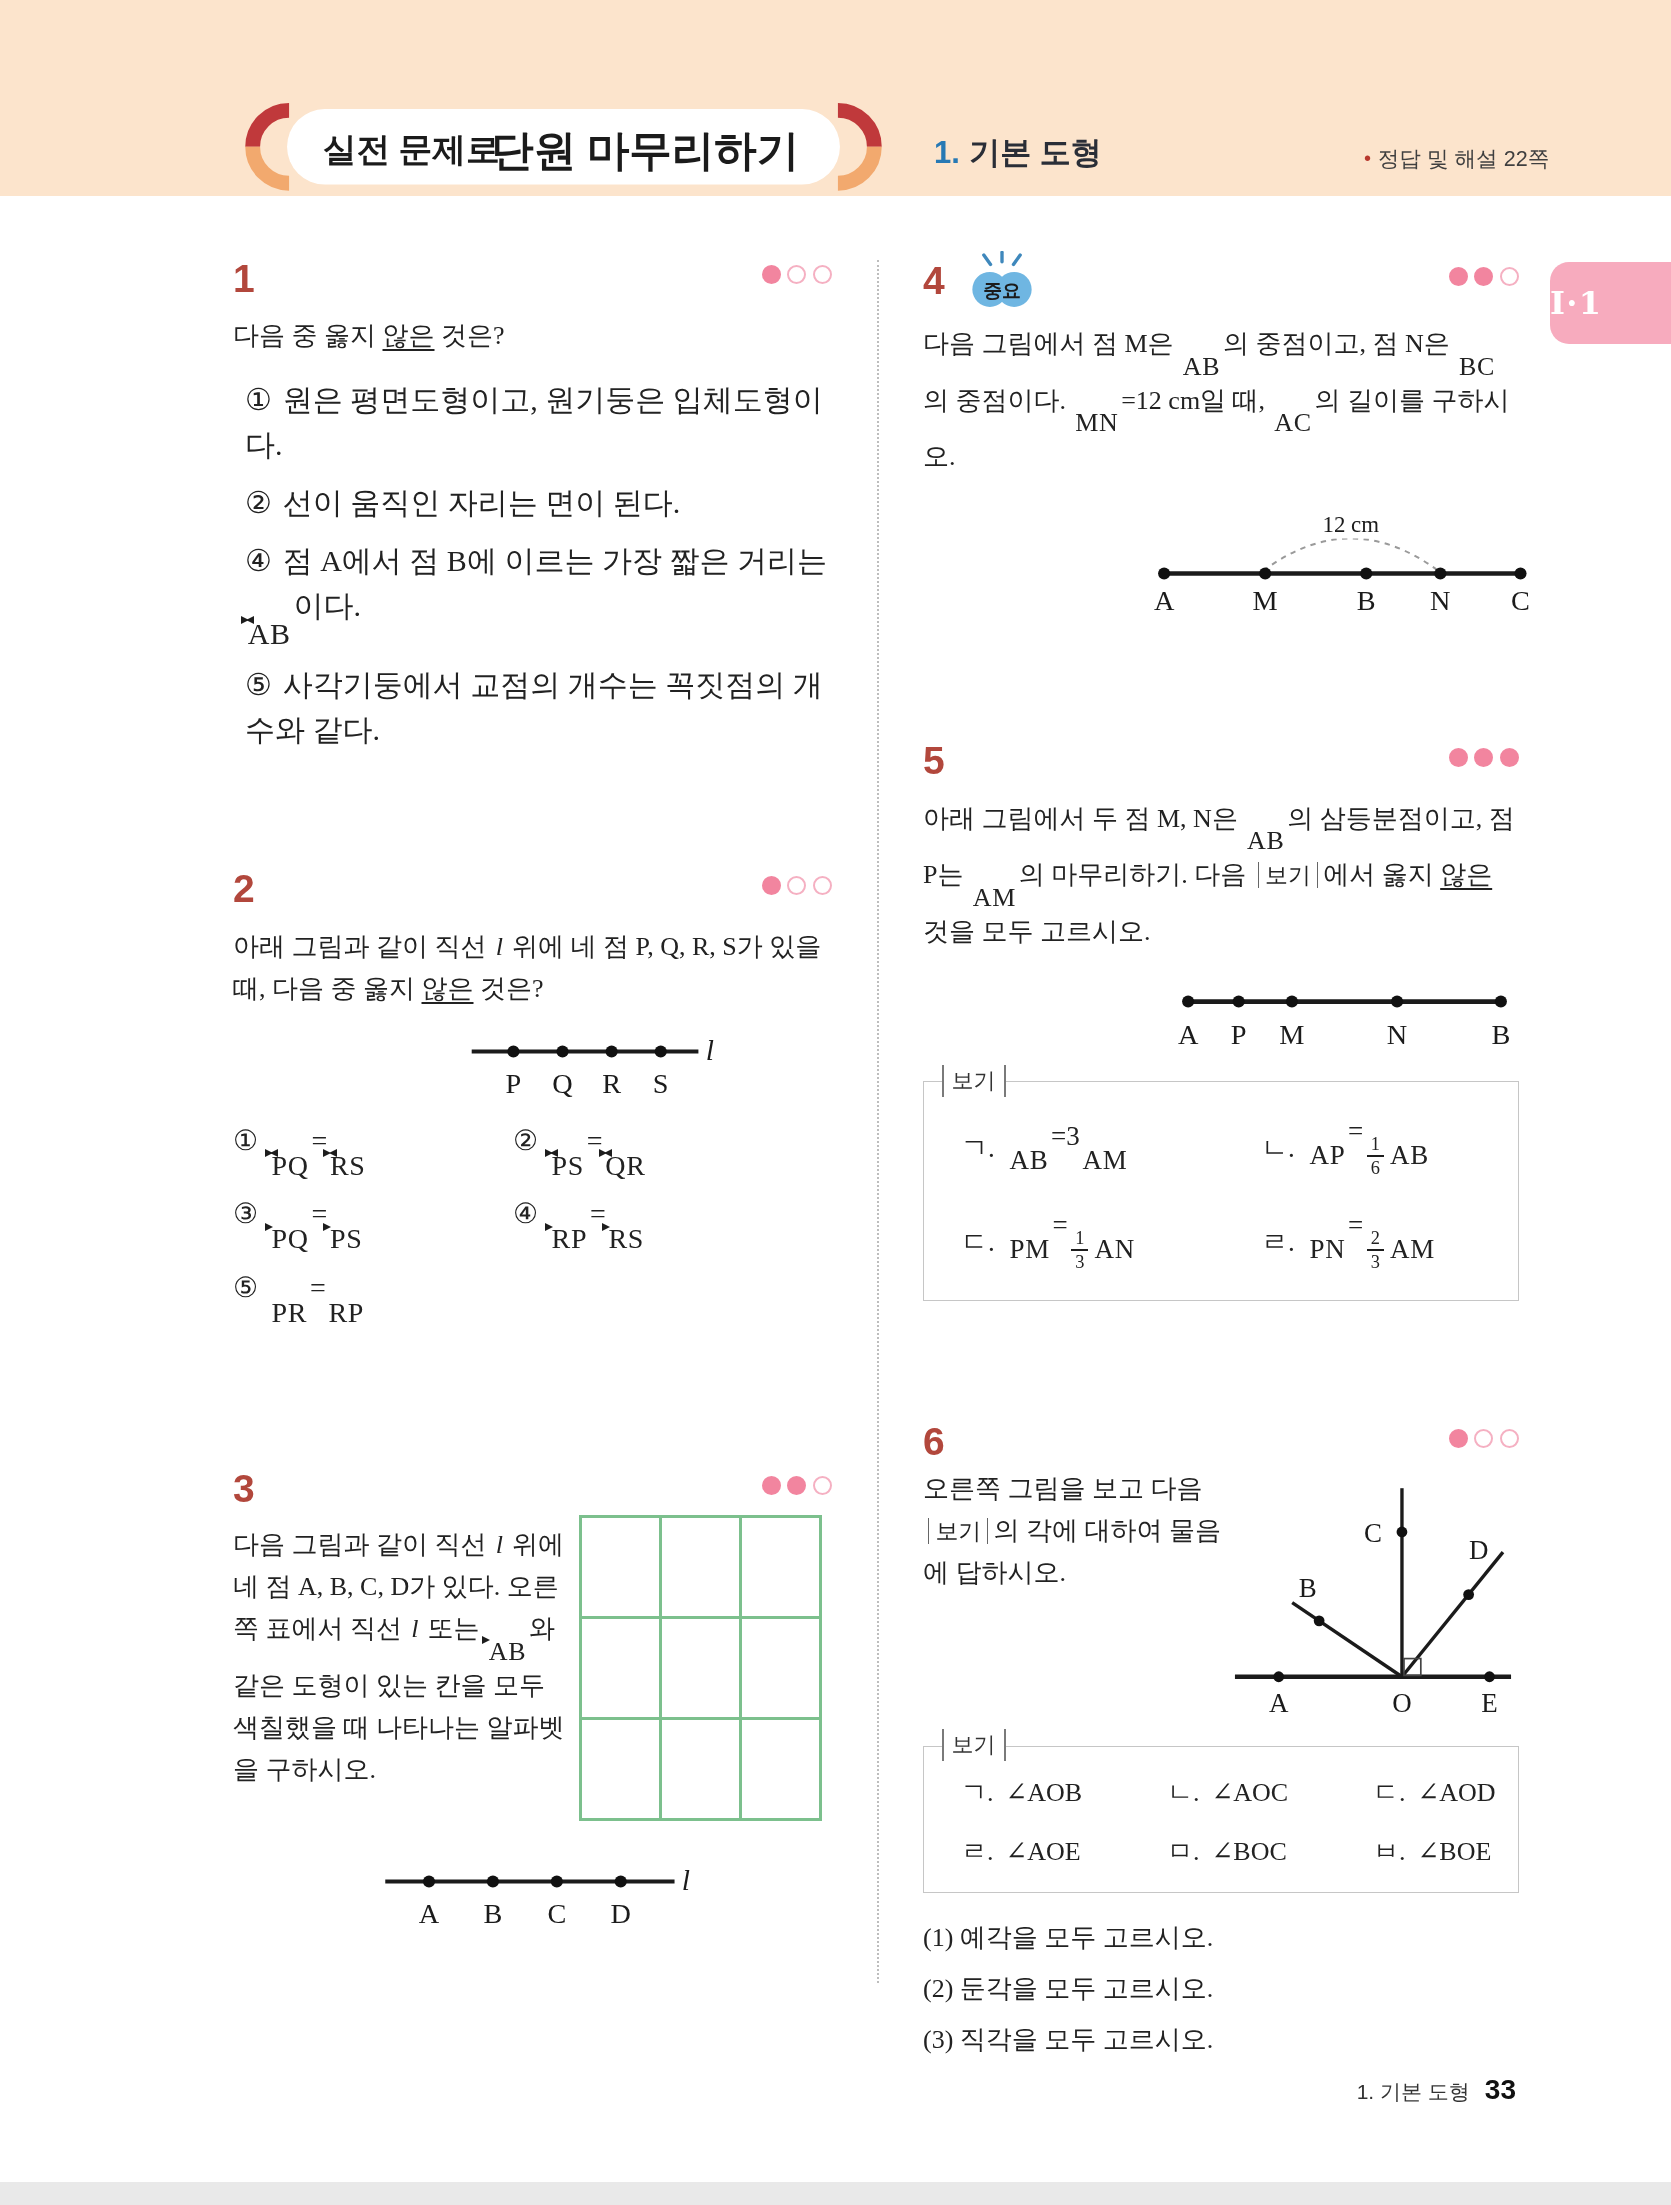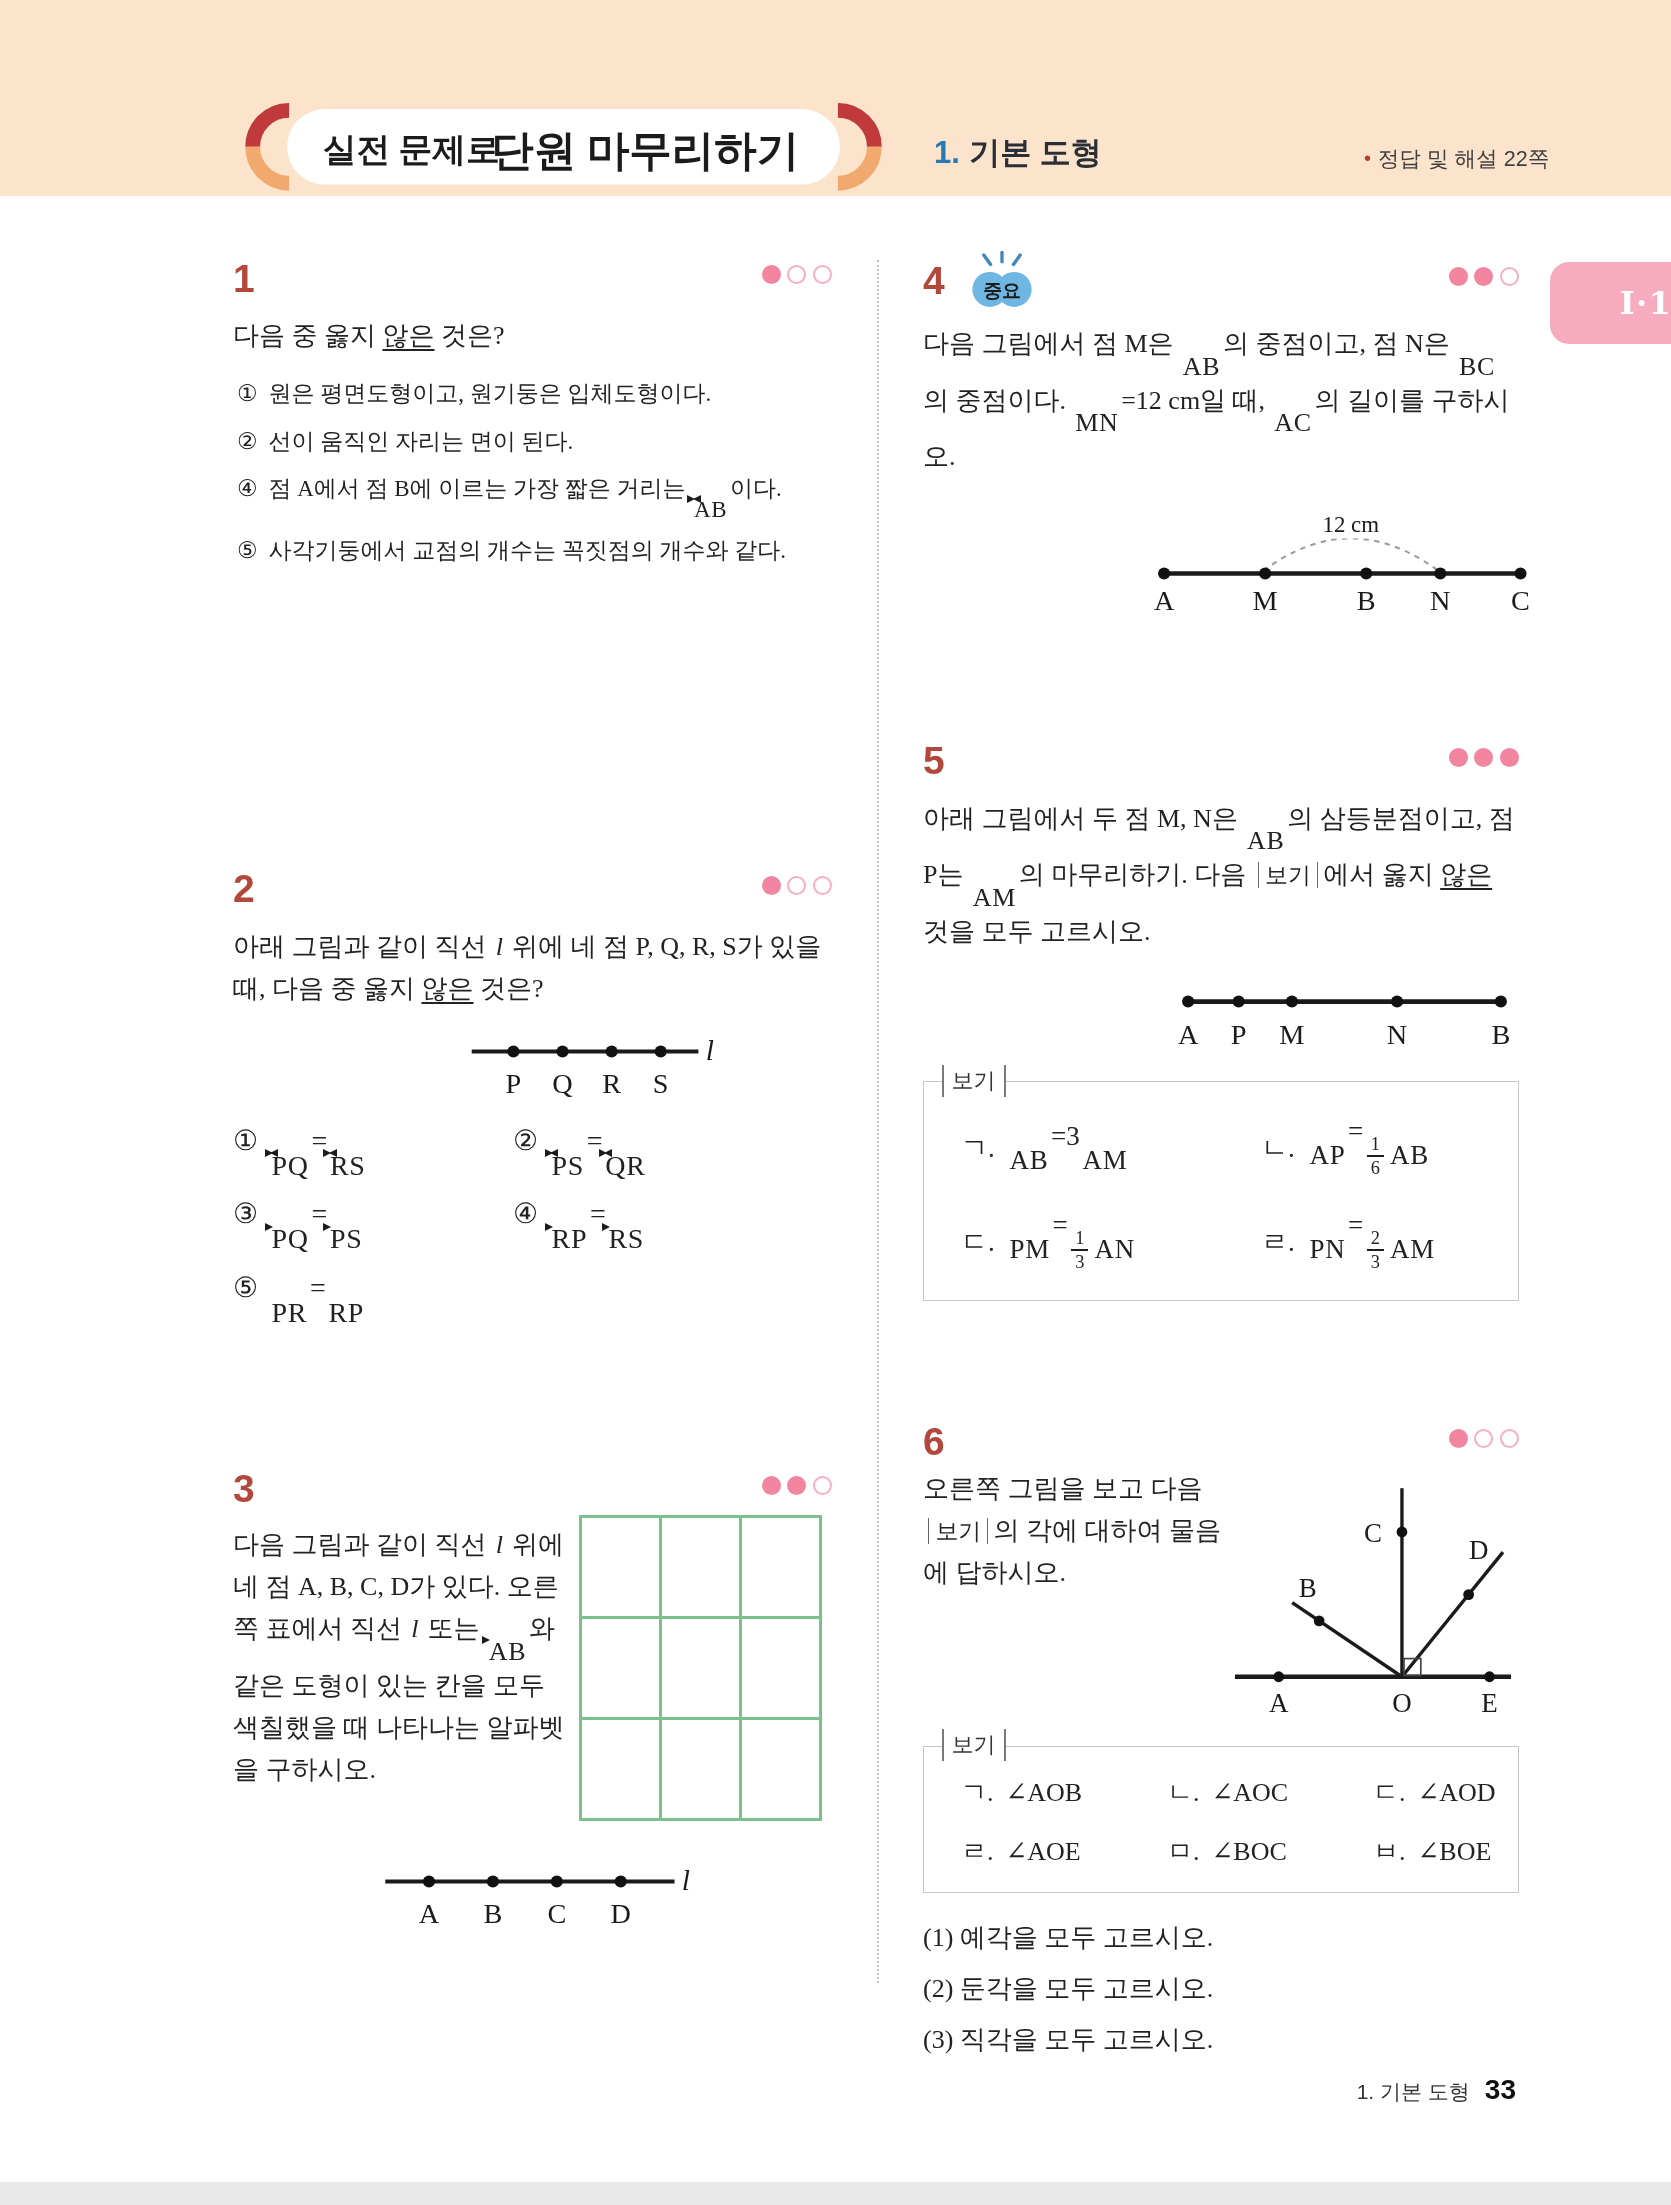--- a/index.html
+++ b/index.html
@@ -13,21 +13,21 @@
   .band { position:absolute; top:0; left:0; width:100%; height:196px; background:#fce4cc; }
   .capsule { position:absolute; left:223px; top:98px; }
   .chapter-head { position:absolute; left:934px; top:132px; display:flex; align-items:baseline;
     font-family:"Liberation Sans","DejaVu Sans",sans-serif; font-weight:bold; font-size:31px; }
   .chapter-head .no { color:#2779b4; }
   .chapter-head .nm { color:#2a2e37; margin-left:9.4px; }
   .answer-ref { position:absolute; left:1364px; top:144px; display:flex; align-items:center;
     font-family:"Liberation Sans","DejaVu Sans",sans-serif; font-size:21.6px; color:#3f3f3f; }
   .answer-ref .bullet { color:#b8392e; font-size:20px; margin-right:6.7px; }
   .side-tab { position:absolute; right:0; top:262px; width:122px; height:82px;
-    background:#f7abbe; border-radius:19px 0 0 19px; display:flex; align-items:center; justify-content:flex-end;
+    background:#f7abbe; border-radius:19px 0 0 19px; display:flex; align-items:center; justify-content:flex-start;
     color:#fff; font-family:"DejaVu Serif","Liberation Serif",serif; font-weight:bold; font-size:32px; letter-spacing:1.3px; }
   .divider { position:absolute; left:877px; top:260px; height:1723px; border-left:2px dotted #bdbdbd; }
   
   .col { position:absolute; top:250px; }
   .col-l { left:233px; width:599px; }
   .col-r { left:923px; width:596px; }
   .prob { position:absolute; left:0; width:100%; }
   #p1 { top:8.8px; } #p2 { top:619px; } #p3 { top:1219px; }
   #p4 { top:10.8px; } #p5 { top:491px; } #p6 { top:1172px; }
   .phead { display:flex; align-items:flex-start; }
@@ -48,21 +48,21 @@
   .mm .tl.ar::after { content:""; position:absolute; right:-1.3px; top:50%; transform:translateY(-50%);
     width:0; height:0; border-left:8.8px solid #1d1d1d; border-top:4.7px solid transparent; border-bottom:4.7px solid transparent; }
   .mm .tl.al::before { content:""; position:absolute; left:-1.3px; top:50%; transform:translateY(-50%);
     width:0; height:0; border-right:8.8px solid #1d1d1d; border-top:4.7px solid transparent; border-bottom:4.7px solid transparent; }
   .mm .bb { letter-spacing:0.7px; }
   .frac { display:inline-flex; flex-direction:column; align-items:center; font-size:0.68em; line-height:1.2;
     vertical-align:-0.55em; margin:0 3.4px; }
   .frac .fd { border-top:2px solid #1d1d1d; padding:0 4px; }
   .frac .fn { padding:0 4px; }
   
-  .choices1 { list-style:none; margin:20px 0 0 4px; padding:0; font-size:23px; }
+  .choices1 { list-style:none; margin:20px 0 0 12px; padding:0; font-size:30px; }
   .choices1 li { margin-bottom:13px; line-height:1.5; }
   .cnum { margin-right:10.8px; }
   .choices2 { list-style:none; margin:24px 0 0 0; padding:0; display:grid; grid-template-columns:280px 1fr;
     row-gap:17.5px; font-size:28px; }
   
   .bogi { position:relative; border:1.3px solid #c6c6c6; margin-top:30px; padding:34px 30px 27px 37px; }
   .bogi-tag { position:absolute; top:-17.5px; left:17.5px; background:#fff; padding:0 8px; line-height:1.45;
     font-family:"Liberation Sans","DejaVu Sans",sans-serif; font-size:22px; color:#333;
     border-left:2px solid #7a7a7a; border-right:2px solid #7a7a7a; }
   .bogi-grid2 { display:grid; grid-template-columns:300px 1fr; row-gap:31px; font-size:27px; }

